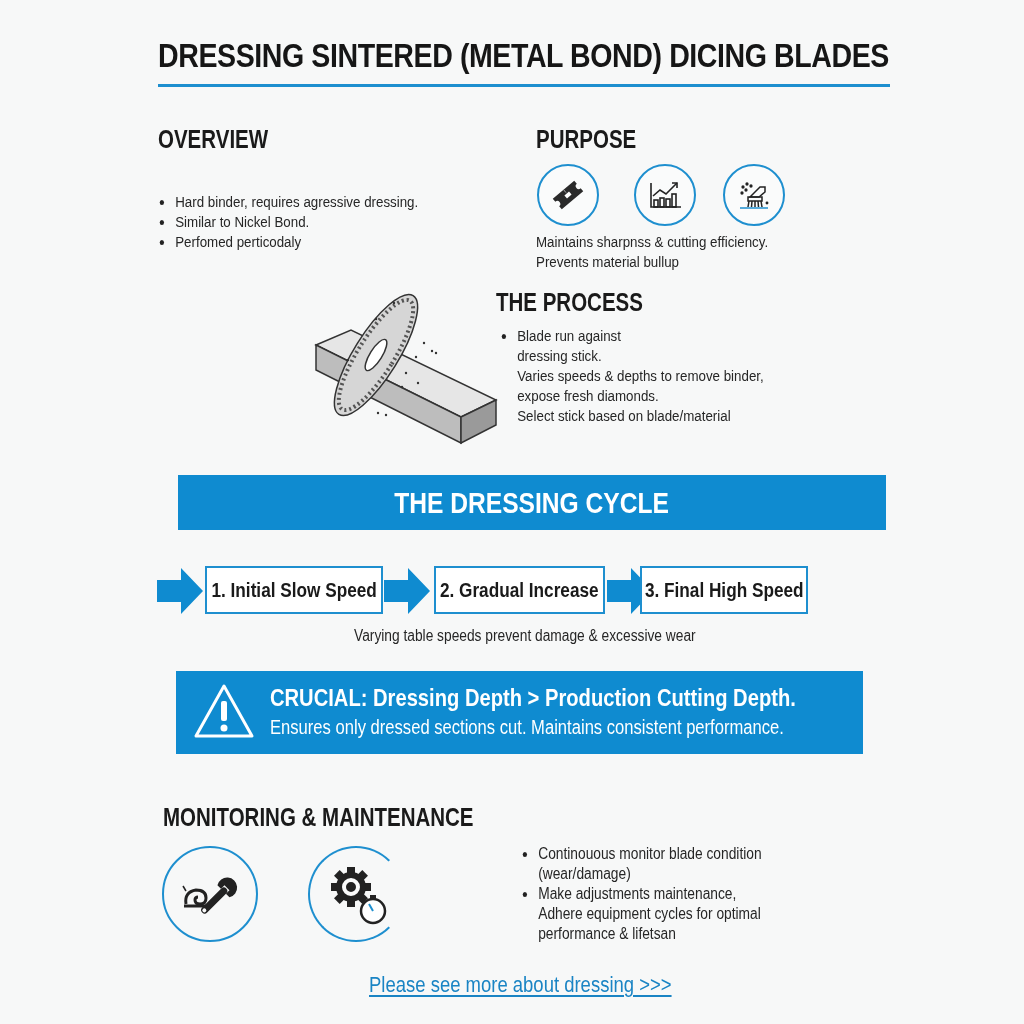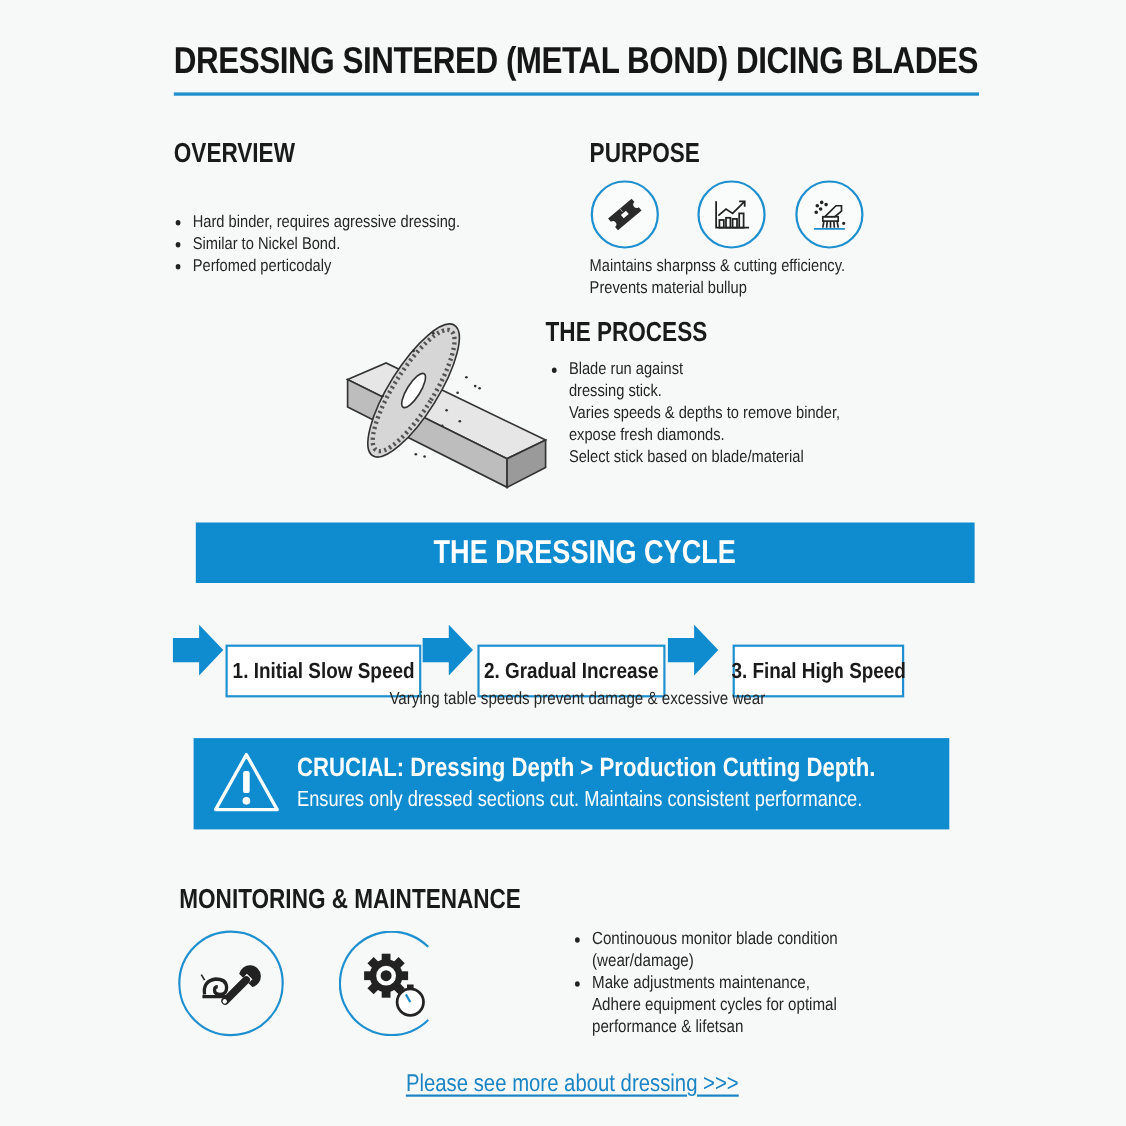--- a/index.html
+++ b/index.html
@@ -53,21 +53,21 @@
     }
     #cycle-banner span {
       color: #ffffff; font-weight: bold; font-size: 30px;
       transform: scaleX(0.82); display: inline-block; white-space: nowrap;
     }
 
     
     .step-box {
       position: absolute; top: 566px; height: 48px;
       border: 2px solid #1e8fcf; background: #ffffff;
-      display: flex; align-items: center; justify-content: center; margin-top: 20px;
+      display: flex; align-items: center; justify-content: center;
     }
     .step-box span {
       font-weight: bold; font-size: 20px; color: #1a1a1a;
       transform: scaleX(0.86); display: inline-block; white-space: nowrap;
     }
     .arrow { position: absolute; top: 568px; }
 
     
     #crucial {
       left: 176px; top: 671px; width: 687px; height: 83px; background: #0f8bd0;
@@ -205,21 +205,21 @@
 <svg class="arrow" style="left:607px;" width="46" height="46" viewBox="0 0 46 46">
   <polygon points="0,12 24,12 24,0 46,23 24,46 24,34 0,34" fill="#0f8bd0"></polygon>
 </svg>
 
 <div class="step-box" style="left:205px; width:178px;">
   <span>1. Initial Slow Speed</span>
 </div>
 <div class="step-box" style="left:434px; width:171px;">
   <span>2. Gradual Increase</span>
 </div>
-<div class="step-box" style="left:666px; width:156px;">
+<div class="step-box" style="left:640px; width:168px;">
   <span>3. Final High Speed</span>
 </div>
 
 <div class="abs body-text" style="left:354px; top:626px; font-size:16px;">Varying table speeds prevent damage &amp; excessive wear</div>
 
 <div id="crucial" class="abs"></div>
 <svg class="abs" style="left:193px; top:683px;" width="62" height="56" viewBox="0 0 62 56">
   <polygon points="31,3 59,53 3,53" fill="none" stroke="#fff" stroke-width="3" stroke-linejoin="round"></polygon>
   <rect x="28" y="18" width="6" height="20" rx="2" fill="#fff"></rect>
   <circle cx="31" cy="45" r="3.5" fill="#fff"></circle>

